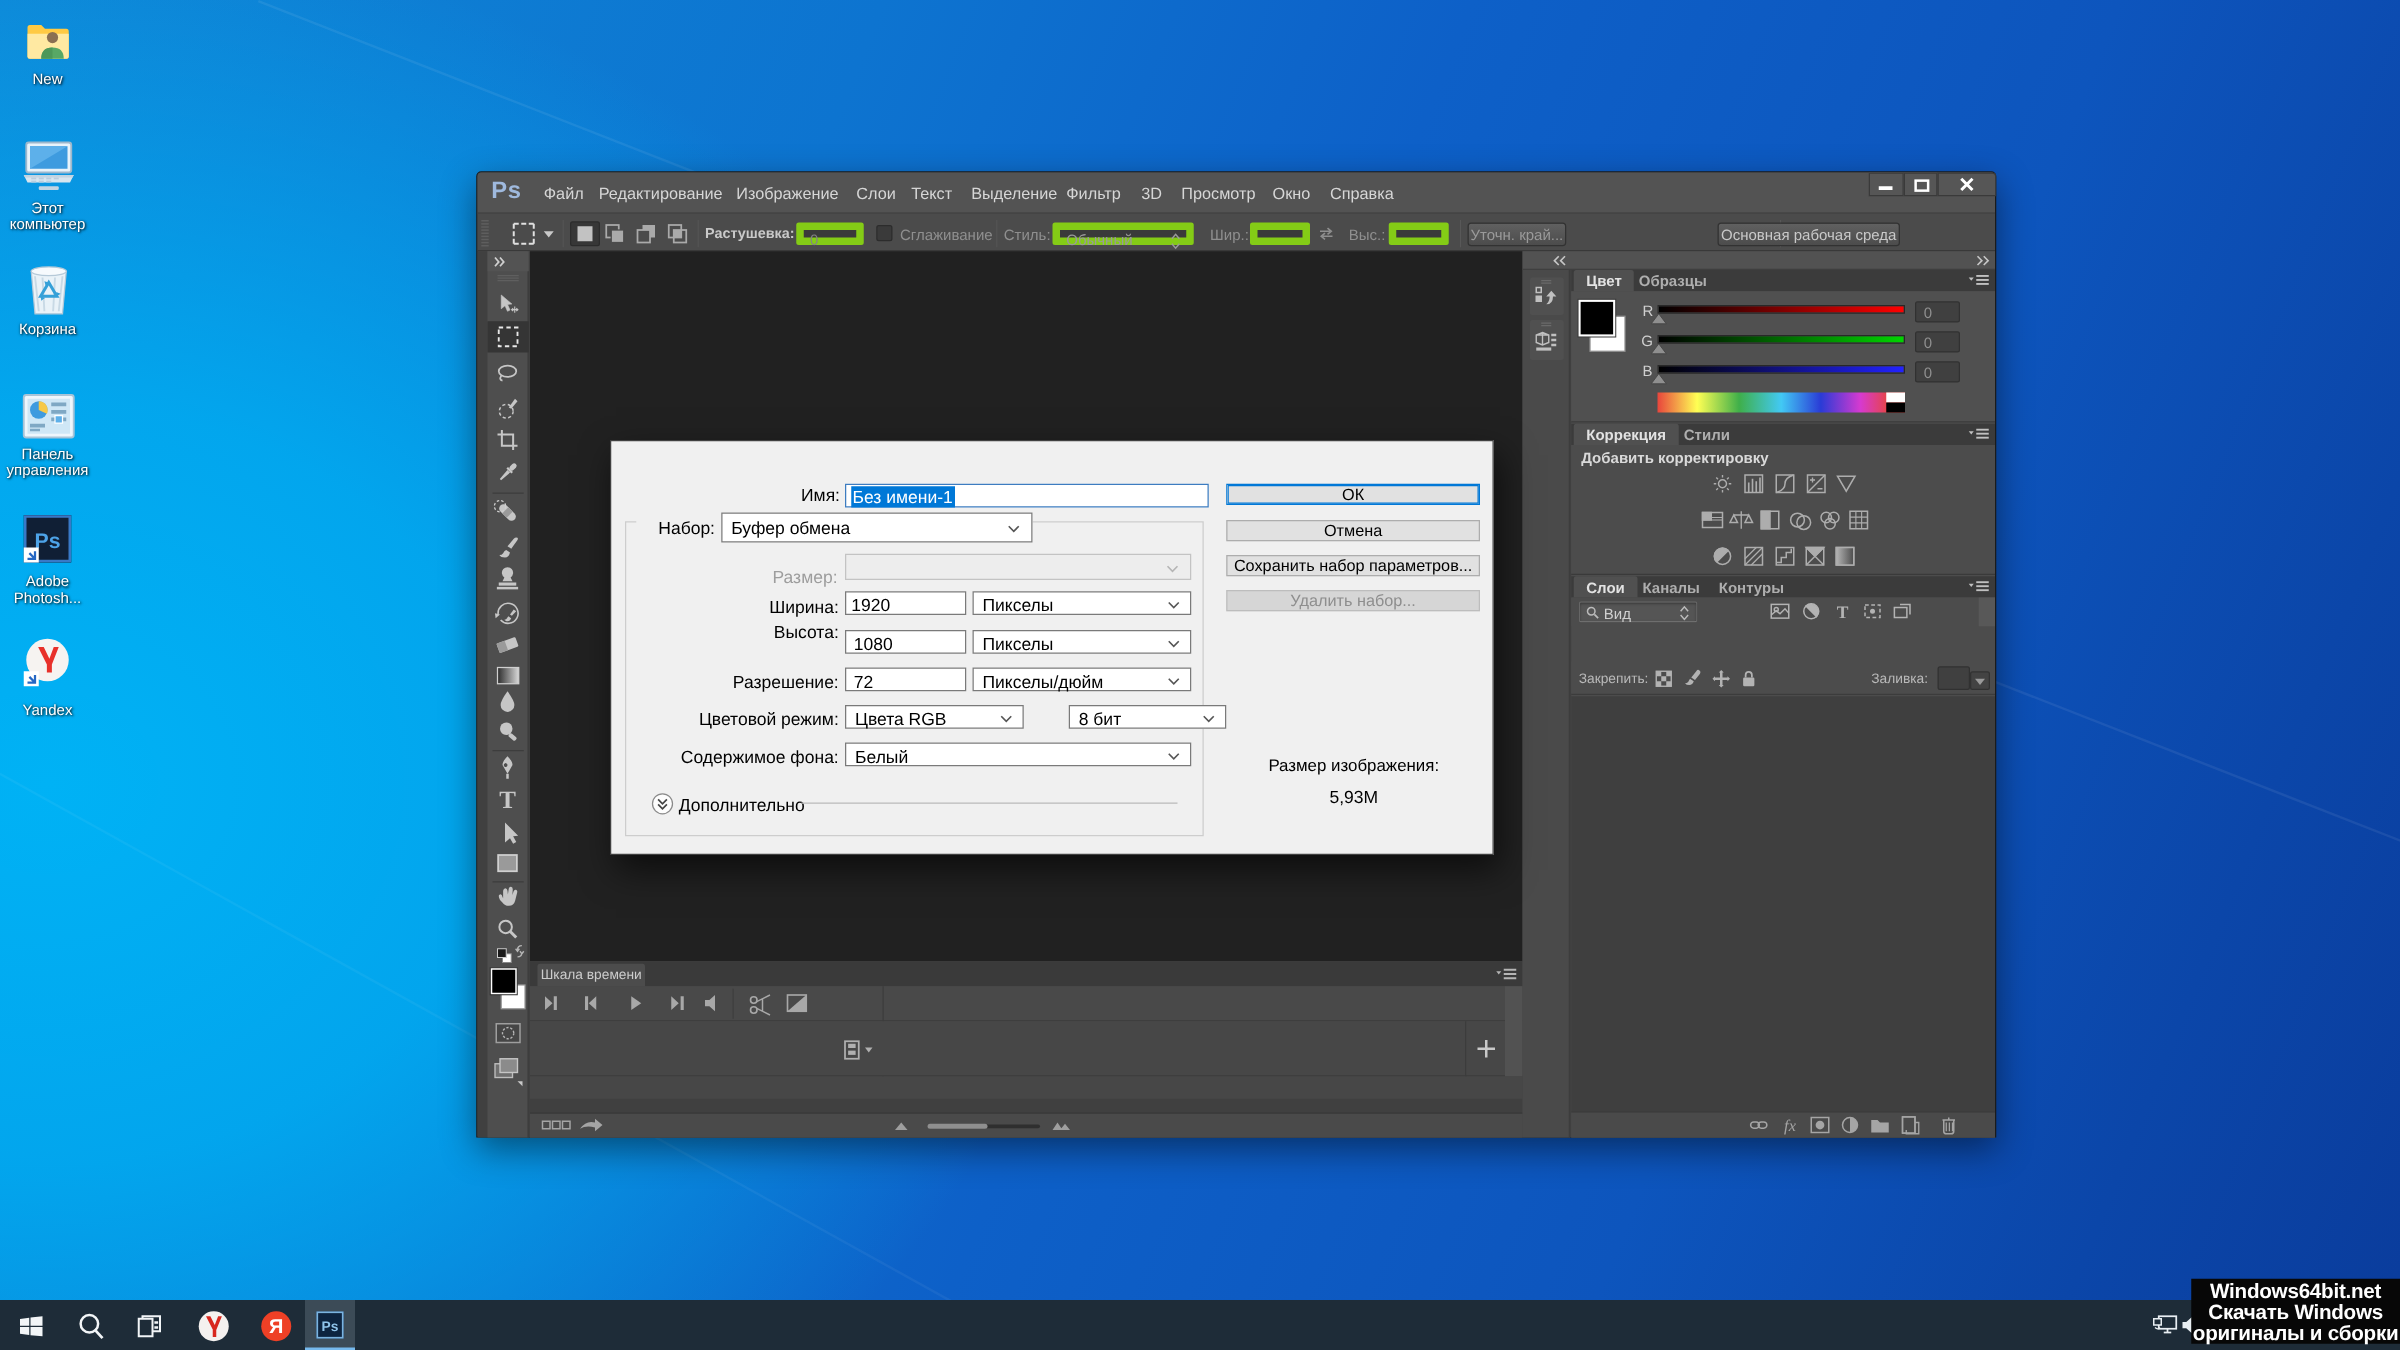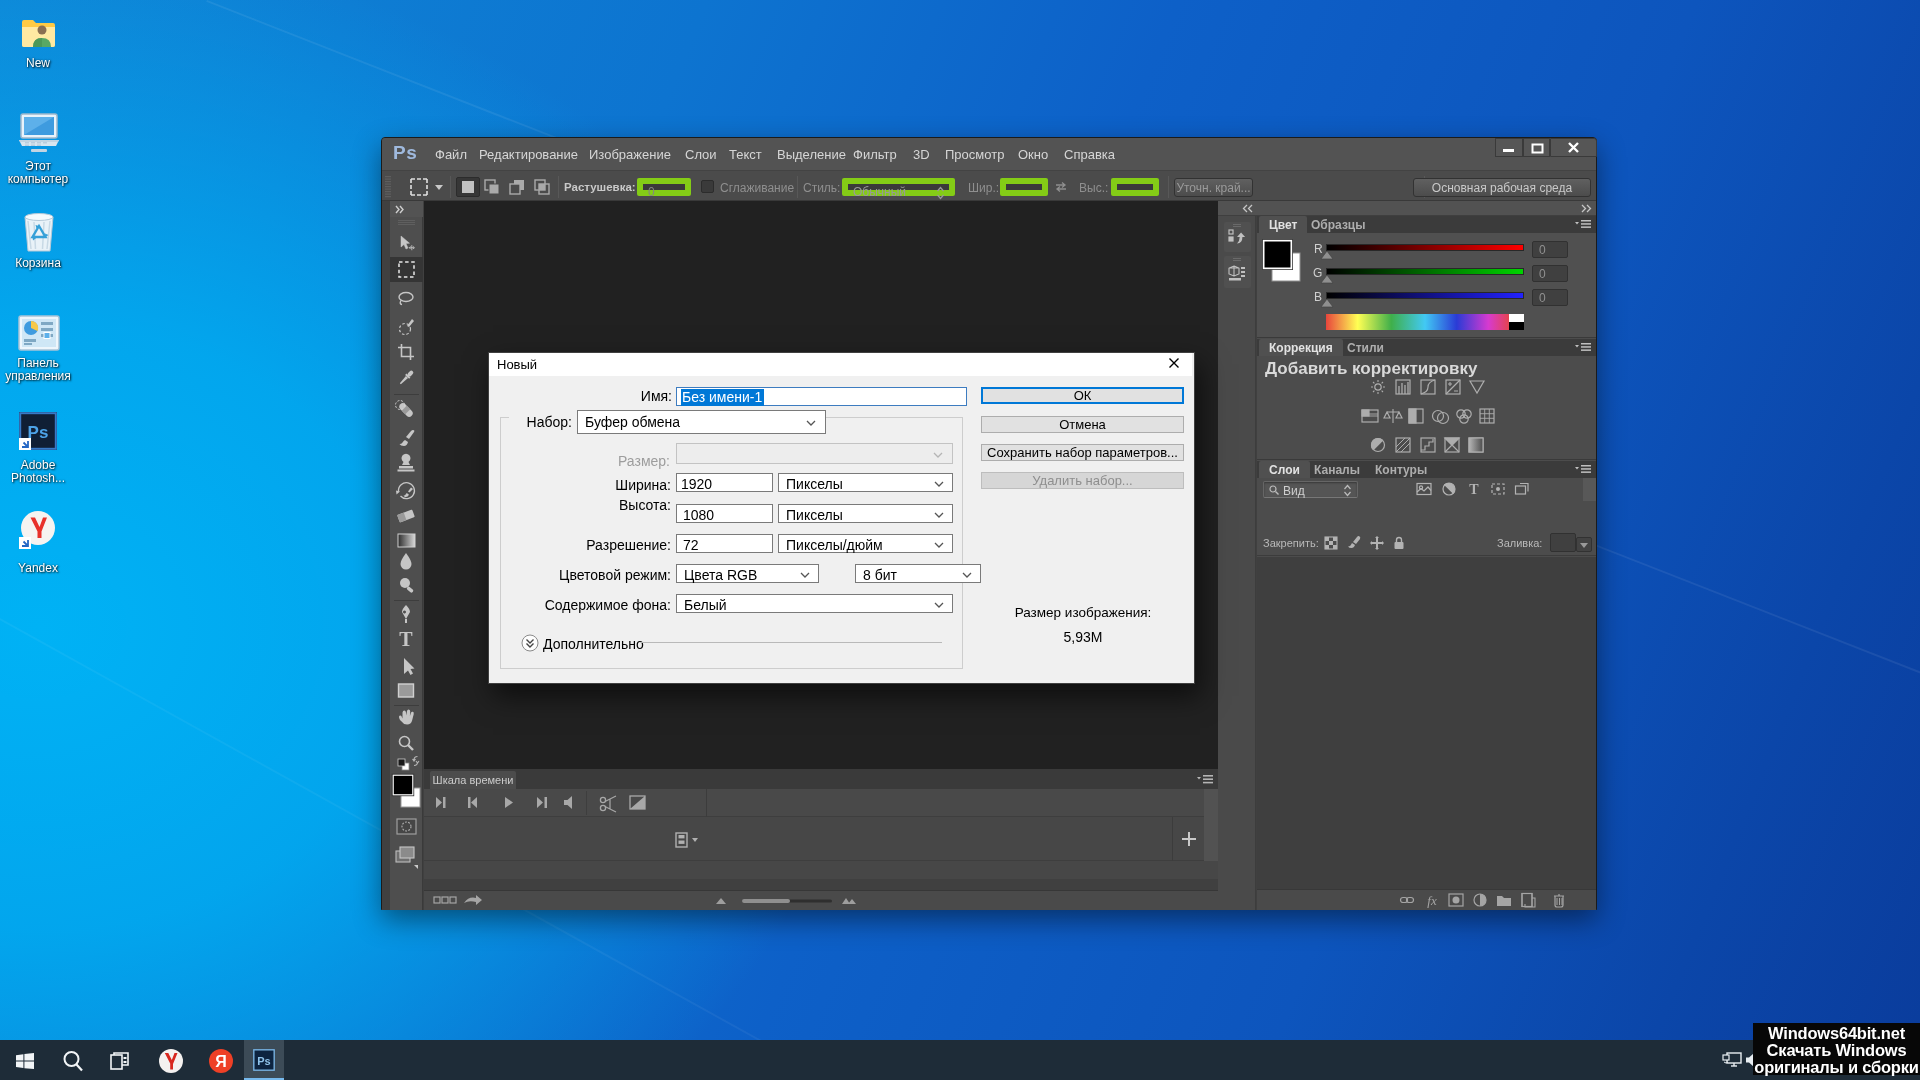--- a/index.html
+++ b/index.html
@@ -231,21 +231,21 @@
     <div class="optinput" style="left:618px; width:48px;"></div>
     <svg width="14" height="12" style="left:672px; top:10px;" viewBox="0 0 14 12">
       <path d="M2 4 h8 M8 1.5 L11 4 L8 6.5" stroke="#8f8f8f" stroke-width="1.3" fill="none"></path>
       <path d="M12 8 h-8 M6 5.5 L3 8 L6 10.5" stroke="#8f8f8f" stroke-width="1.3" fill="none"></path>
     </svg>
     <div class="optlabel dim" style="left:697px;">Выс.:</div>
     <div class="optinput" style="left:729px; width:48px;"></div>
     <div class="osep" style="left:786px;"></div>
     <div class="optbtn" style="left:792px; width:79px; color:#9a9a9a;">Уточн. край...</div>
     <div class="osep" style="left:1042px;"></div>
-    <div class="optbtn" style="left:1031px; width:178px;">Основная рабочая среда</div>
+    <div class="optbtn" style="left:992px; width:146px;">Основная рабочая среда</div>
   </div>
   <div id="mainarea">
     <div id="toolpanel">
       <svg width="33" height="709" style="left:0; top:0;" viewBox="0 0 33 709">
 
         <rect x="0" y="0" width="33" height="16" fill="#535353"></rect>
         <path d="M6 5 L9 8.5 L6 12 M10 5 L13 8.5 L10 12" stroke="#cfcfcf" stroke-width="1.4" fill="none"></path>
         <g fill="#5f5f5f">
             <rect x="8" y="19" width="17" height="1"></rect>
             <rect x="8" y="21" width="17" height="1"></rect>
@@ -534,21 +534,21 @@
         <svg width="16" height="9" style="left:318px; top:4px;" viewBox="0 0 16 9">
             <path d="M0 2 L4 2 L2 4.5 Z" fill="#c0c0c0"></path>
             <g fill="#c0c0c0">
               <rect x="6" width="10" height="1.5"></rect>
               <rect x="6" y="3.2" width="10" height="1.5"></rect>
               <rect x="6" y="6.4" width="10" height="1.5"></rect>
             </g>
           </svg>
       </div>
       <div class="abs" style="left:0; top:140px; width:339px; height:104px; background:#4c4c4c; border-bottom:1px solid #3a3a3a;">
-        <div class="abs" style="left:8px; top:3px; font-size:17px; font-weight:bold; color:#d9d9d9;">Добавить корректировку</div>
+        <div class="abs" style="left:8px; top:3px; font-size:12px; font-weight:bold; color:#d9d9d9;">Добавить корректировку</div>
         <svg width="339" height="80" style="left:0; top:20px;" viewBox="0 0 339 80">
           <g stroke="#adadad" fill="none" stroke-width="1.2">
 
             <g transform="translate(121,11)">
                 <circle r="3.2"></circle>
                 <g stroke-width="1.1">
                   <path d="M0 -7 V-5 M0 7 V5 M-7 0 H-5 M7 0 H5 M-5 -5 l1.4 1.4 M5 5 l-1.4 -1.4 M-5 5 l1.4 -1.4 M5 -5 l-1.4 1.4"></path>
                 </g>
               </g>
 
@@ -741,26 +741,20 @@
                 <path d="M-2 -2 v7 M0.5 -2 v7 M3 -2 v7" stroke-width="1"></path>
               </g>
           </g>
         </svg>
       </div>
     </div>
   </div>
 </div>
 
 <div id="dlg">
-  <div id="dlgtitle">
-      <span>Новый</span>
-    <svg width="14" height="14" style="left:678px; top:3px;" viewBox="0 0 14 14">
-      <path d="M2.5 2.5 L11.5 11.5 M11.5 2.5 L2.5 11.5" stroke="#000" stroke-width="1.4" fill="none"></path>
-    </svg>
-  </div>
 
   <div class="abs" style="left:11px; top:64px; width:463px; height:252px; border:1px solid #cdcdcd;"></div>
   <div class="abs" style="left:20px; top:56px; width:317px; height:26px; background:#f0f0f0;"></div>
 
   <div class="dlb" style="left:83px; top:35px; width:100px;">Имя:</div>
   <div class="dinput" style="left:187px; top:34px; width:291px; height:19px; border:1px solid #3d7cc0;">
     <span style="position:absolute; left:4px; top:1px; background:#0078d7; color:#fff; padding:0 2px 1px 1px;">Без имени-1</span>
   </div>
 
   <div class="dlb" style="left:0px; top:61px; width:83px;">Набор:</div>

